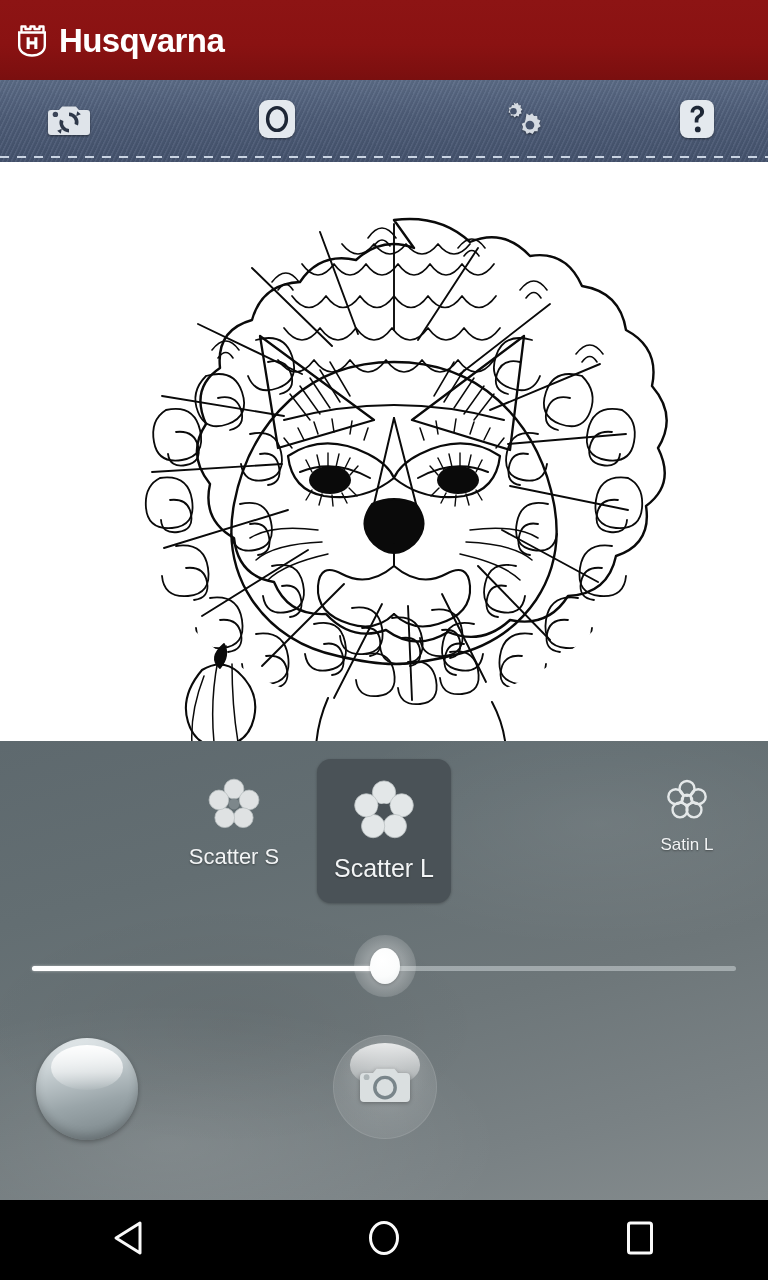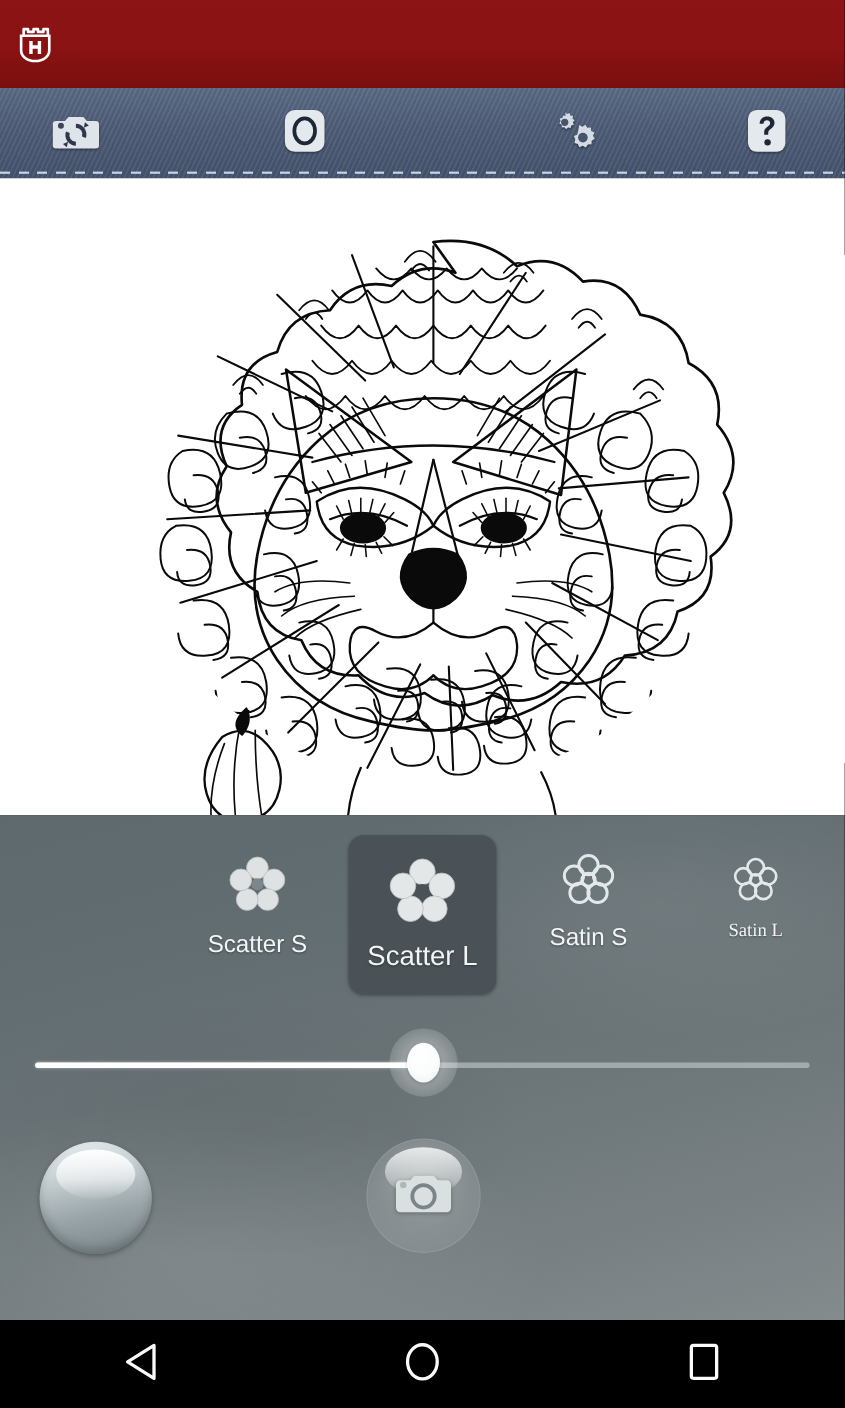--- a/index.html
+++ b/index.html
@@ -149,20 +149,21 @@
     <div class="brand-left">
       <span class="husq-mark">
         <svg viewBox="0 0 36 40" width="36" height="40" aria-hidden="true">
           <g fill="none" stroke="#ffffff" stroke-width="2.4">
             <path d="M7.5 11 V6.5 h4 V9 h5 V6.5 h4 V9 h5 V6.5 h4 V11" stroke-linejoin="round" stroke-linecap="round"></path>
             <path d="M5.2 12.5 h25.6 v13.2 c0 5.6 -5.4 9.8 -12.8 9.8 S5.2 31.3 5.2 25.7 Z"></path>
           </g>
           <path d="M12.6 17.2 h3.1 v4.0 h4.6 v-4.0 h3.1 v11.8 h-3.1 v-4.6 h-4.6 v4.6 h-3.1 Z" fill="#ffffff"></path>
         </svg>
       </span>
+      <span class="husq-word">Husqvarna</span>
     </div>
   </div>
 
   <div class="toolbar">
 
     <div class="tb-btn">
       <span class="tb-ico">
         <svg viewBox="0 0 44 40" width="44" height="40" aria-hidden="true">
           <path d="M4 11 h8 l3.2-3.6 h13.6 L32 11 h8 a3 3 0 0 1 3 3 v19 a3 3 0 0 1 -3 3 H4 a3 3 0 0 1 -3-3 V14 a3 3 0 0 1 3-3 Z" fill="#dfe4ea"></path>
           <circle cx="8.4" cy="15.4" r="2.7" fill="#3b4558"></circle>
@@ -470,37 +471,22 @@
               <circle cx="39.6" cy="44.2" r="10.2"></circle>
               <circle cx="20.4" cy="44.2" r="10.2"></circle>
               <circle cx="14.4" cy="25.8" r="10.2"></circle>
             </g>
             <circle cx="30" cy="30" r="5.6" fill="#7d878b"></circle>
           </svg>
         </span>
         <span class="s-lab" style="font-size:22px;">Scatter S</span>
       </div>
 
-      <div class="stitch" style="left:476px; width:118px; padding:14px 0 14px;">
-        <span class="s-ico">
-          <svg viewBox="0 0 58 58" width="54" height="54" aria-hidden="true">
-            <g fill="none" stroke="#e4e8e9" stroke-width="2.9">
-              <circle cx="29" cy="14.4" r="9.4"></circle>
-              <circle cx="43.2" cy="24.8" r="9.4"></circle>
-              <circle cx="37.8" cy="41.6" r="9.4"></circle>
-              <circle cx="20.2" cy="41.6" r="9.4"></circle>
-              <circle cx="14.8" cy="24.8" r="9.4"></circle>
-              <circle cx="29" cy="28.8" r="6.4"></circle>
-            </g>
-          </svg>
-        </span>
-        <span class="s-lab" style="font-size:22px;">Satin S</span>
-      </div>
-
-      <div class="stitch" style="left:640px; width:94px; padding:18px 0 14px;font-family:Liberation Serif, serif;">
+
+      <div class="stitch" style="left:640px; width:94px; padding:18px 0 14px;">
         <span class="s-ico">
           <svg viewBox="0 0 50 50" width="46" height="46" aria-hidden="true">
             <g fill="none" stroke="#e4e8e9" stroke-width="2.6">
               <circle cx="25" cy="12.4" r="8.1"></circle>
               <circle cx="37.2" cy="21.4" r="8.1"></circle>
               <circle cx="32.6" cy="35.8" r="8.1"></circle>
               <circle cx="17.4" cy="35.8" r="8.1"></circle>
               <circle cx="12.8" cy="21.4" r="8.1"></circle>
               <circle cx="25" cy="24.8" r="5.5"></circle>
             </g>

